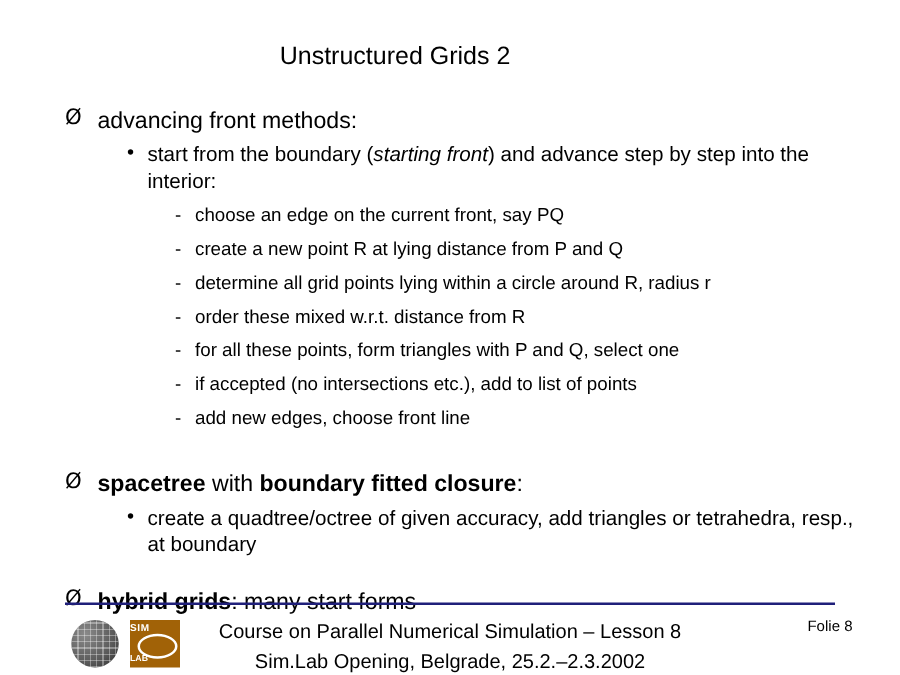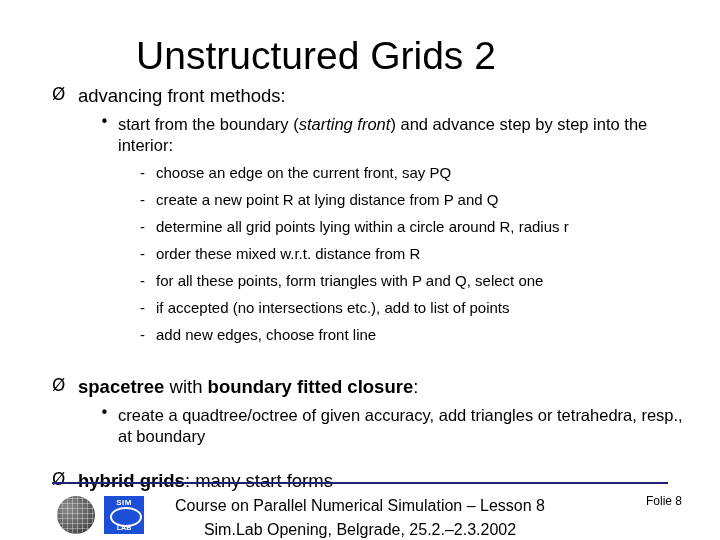--- a/index.html
+++ b/index.html
@@ -19,21 +19,21 @@
     width: 720px;
     height: 540px;
     box-sizing: border-box;
   }
   .title {
     position: absolute;
     top: 34px;
     left: 0;
     width: 632px;
     text-align: center;
-    font-size: 39px;
+    font-size: 20px;
     font-weight: normal;
     letter-spacing: 0px;
   }
   .body {
     position: absolute;
     top: 80px;
     left: 52px;
     width: 640px;
   }
 
@@ -148,25 +148,25 @@
       repeating-linear-gradient(0deg, rgba(255,255,255,0.35) 0 1px, rgba(0,0,0,0) 1px 5px),
       repeating-linear-gradient(90deg, rgba(255,255,255,0.35) 0 1px, rgba(0,0,0,0) 1px 5px);
     border-radius: 50%;
   }
   .logo-simlab {
     position: absolute;
     left: 104px;
     top: 8px;
     width: 40px;
     height: 38px;
-    background: #1d4ed8;
+    background: #a16207;
     color: #ffffff;
     font-size: 8px;
     line-height: 1.05;
-    text-align: center;
+    text-align: left;
     overflow: hidden;
     position: absolute;
   }
   .logo-simlab .lt {
     position: absolute;
     left: 0; right: 0;
     top: 3px;
     font-weight: bold;
     letter-spacing: 0.5px;
   }

